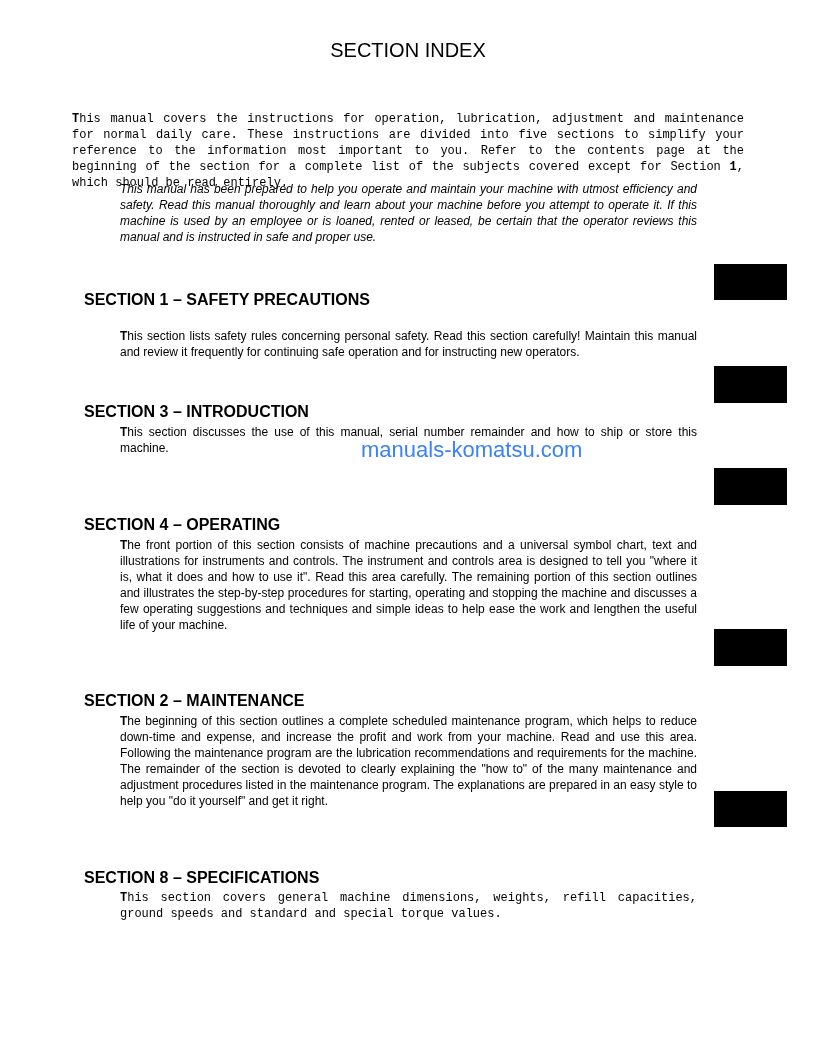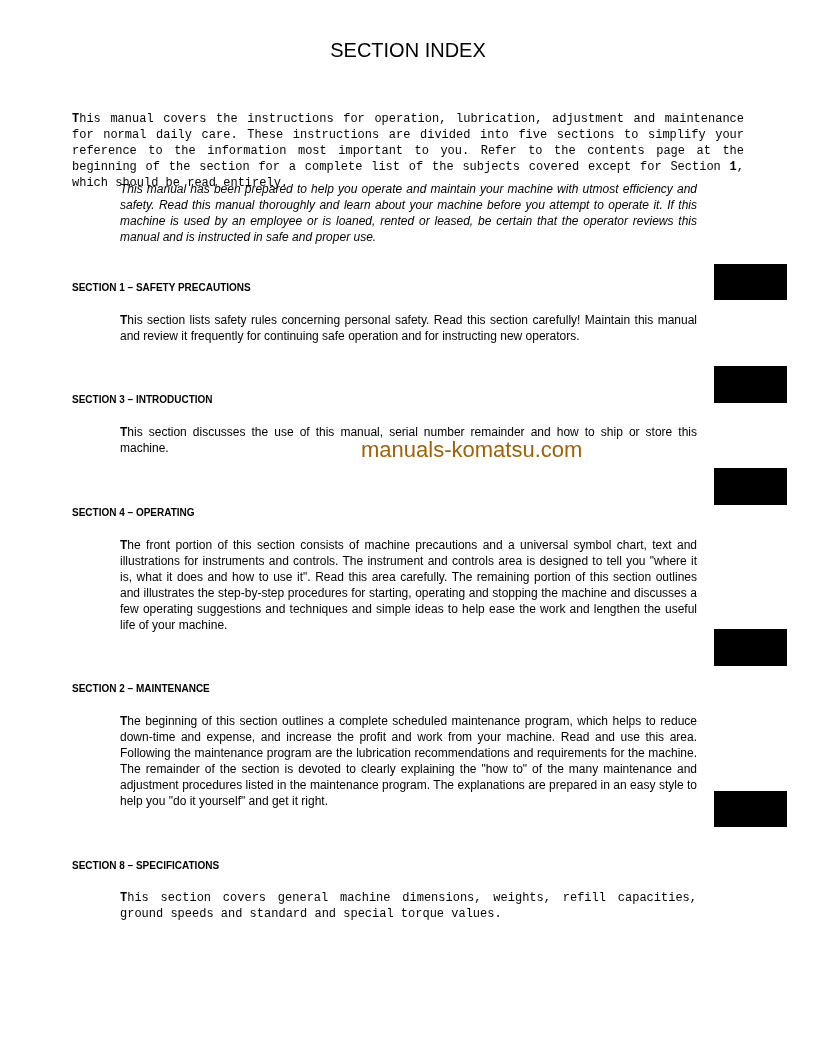--- a/index.html
+++ b/index.html
@@ -41,57 +41,57 @@
     }
     .notice {
       left: 120px;
       width: 577px;
       top: 181px;
       font-style: italic;
     }
     .section-heading {
       position: absolute;
       left: 72px;
-      font-size: 10px;
+      font-size: 16px;
       line-height: 16px;
       font-weight: bold;
-      margin: 0;
+      margin: 12px;
     }
     .section-body {
       left: 120px;
       width: 577px;
     }
     .b { font-weight: bold; }
     .tab {
       position: absolute;
       left: 714px;
       width: 73px;
       background: #000000;
     }
     .watermark {
       position: absolute;
       left: 361px;
       top: 437px;
       font-size: 22px;
       line-height: 26px;
-      color: #a16207;
+      color: #3b82f6;
       white-space: nowrap;
     }
   </style>
 </head>
 <body>
 
 <h1 class="page-title">SECTION INDEX</h1>
 
 <p class="para intro"><span class="b">T</span><span>his manual covers the instructions for operation, lubrication, adjustment and maintenance for normal daily care. These instructions are divided into five sections to simplify your reference to the information most important to you. Refer to the contents page at the beginning of the section for a complete list of the subjects covered except for Section </span><span class="b">1</span><span>, which should be read entirely.</span></p>
 
 <p class="para notice">This manual has been prepared to help you operate and maintain your machine with utmost efficiency and safety. Read this manual thoroughly and learn about your machine before you attempt to operate it. If this machine is used by an employee or is loaned, rented or leased, be certain that the operator reviews this manual and is instructed in safe and proper use.</p>
 
 <h2 class="section-heading" style="top:280px;">SECTION 1 – SAFETY PRECAUTIONS</h2>
-<p class="para section-body" style="top:312px;"><span class="b">T</span><span>his section lists safety rules concerning personal safety. Read this section carefully! Maintain this manual and review it frequently for continuing safe operation and for instructing new operators.</span></p>
+<p class="para section-body" style="top:328px;"><span class="b">T</span><span>his section lists safety rules concerning personal safety. Read this section carefully! Maintain this manual and review it frequently for continuing safe operation and for instructing new operators.</span></p>
 
 <h2 class="section-heading" style="top:392px;">SECTION 3 – INTRODUCTION</h2>
 <p class="para section-body" style="top:424px;"><span class="b">T</span><span>his section discusses the use of this manual, serial number remainder and how to ship or store this machine.</span></p>
 
 <h2 class="section-heading" style="top:505px;">SECTION 4 – OPERATING</h2>
 <p class="para section-body" style="top:537px;"><span class="b">T</span><span>he front portion of this section consists of machine precautions and a universal symbol chart, text and illustrations for instruments and controls. The instrument and controls area is designed to tell you "where it is, what it does and how to use it". Read this area carefully. The remaining portion of this section outlines and illustrates the step-by-step procedures for starting, operating and stopping the machine and discusses a few operating suggestions and techniques and simple ideas to help ease the work and lengthen the useful life of your machine.</span></p>
 
 <h2 class="section-heading" style="top:681px;">SECTION 2 – MAINTENANCE</h2>
 <p class="para section-body" style="top:713px;"><span class="b">T</span><span>he beginning of this section outlines a complete scheduled maintenance program, which helps to reduce down-time and expense, and increase the profit and work from your machine. Read and use this area. Following the maintenance program are the lubrication recommendations and requirements for the machine. The remainder of the section is devoted to clearly explaining the "how to" of the many maintenance and adjustment procedures listed in the maintenance program. The explanations are prepared in an easy style to help you "do it yourself" and get it right.</span></p>
 

